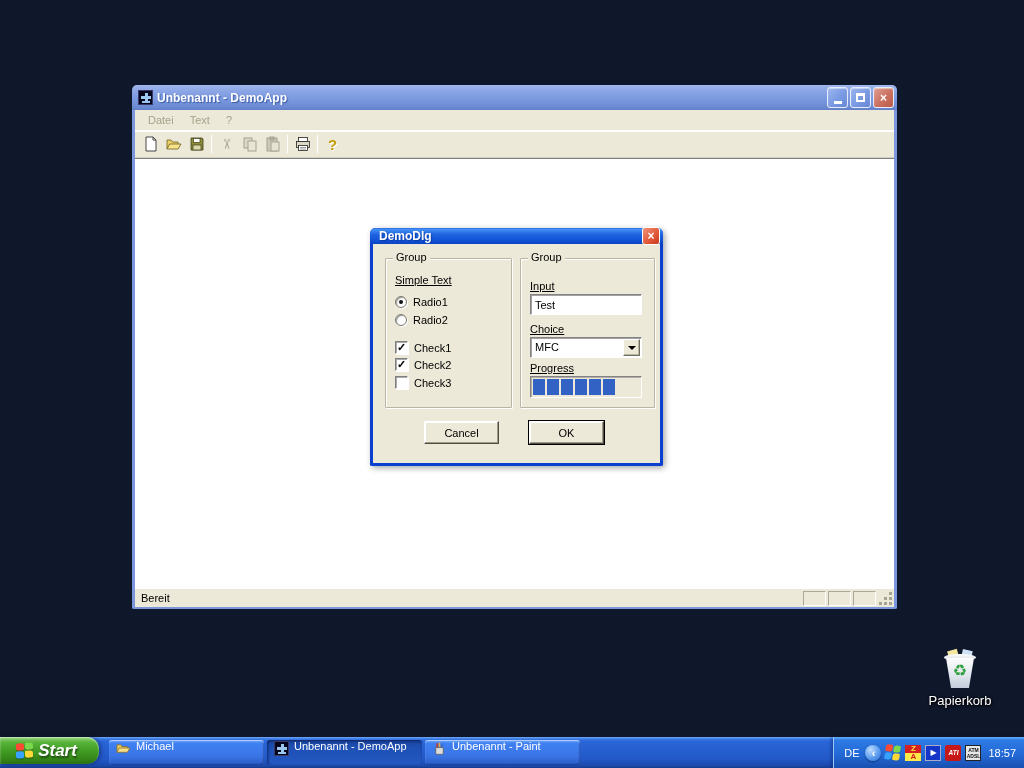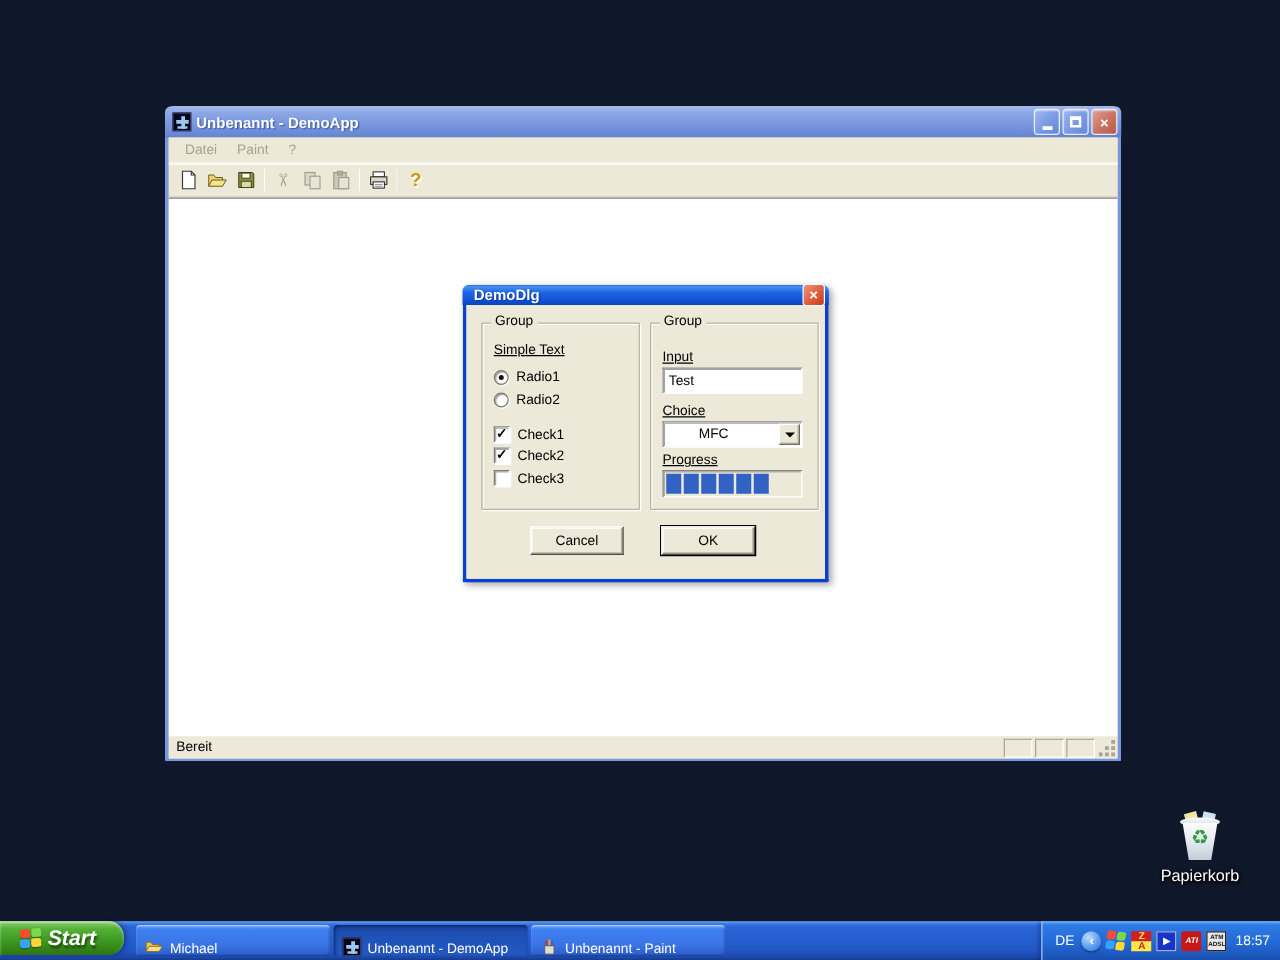--- a/index.html
+++ b/index.html
@@ -69,21 +69,21 @@
   .radio .dot { width:4px; height:4px; border-radius:50%; background:#111; display:none; }
   .radio.on .dot { display:block; }
   .checkbox { width:13px; height:13px; background:#fff;
     border:1px solid; border-color:#808080 #fff #fff #808080;
     box-shadow:inset 1px 1px 0 rgba(64,64,64,.45), 1px 1px 0 #fff;
     display:flex; align-items:center; justify-content:center; }
   .checkbox .tick { display:none; font-size:11px; font-weight:bold; color:#000; line-height:11px; margin-top:-1px; }
   .checkbox.on .tick { display:block; }
 
   .sunken { background:#fff; border:1px solid; border-color:#848284 #fff #fff #848284;
-    box-shadow:inset 1px 1px 0 rgba(70,70,70,.5);padding-left:24px; }
+    box-shadow:inset 1px 1px 0 rgba(70,70,70,.5); }
   .edit-input { position:absolute; left:9px; top:35px; width:112px; height:21px;
     font-family:"Liberation Sans", sans-serif; font-size:11px; padding:2px 4px; outline:none; }
   .combo { position:absolute; left:9px; top:78px; width:112px; height:21px; display:flex; }
   .combo-text { flex:1; font-size:11px; padding:3px 4px; overflow:hidden; }
   .combo-btn { width:17px; height:17px; margin:1px 1px 1px 0; background:#ece9d8;
     border:1px solid; border-color:#fff #6f6d60 #6f6d60 #fff; box-shadow:inset -1px -1px 0 #b9b5a2;
     display:flex; align-items:center; justify-content:center; }
   .combo-arrow { width:0; height:0; border-left:4px solid transparent; border-right:4px solid transparent; border-top:4px solid #000; }
   .progress-track { position:absolute; left:9px; top:117px; width:112px; height:22px;
     background:#ece9d8; border:1px solid; border-color:#848284 #fff #fff #848284;
@@ -115,21 +115,21 @@
   #start-button { width:99px; height:27px; border-radius:0 12px 12px 0; position:relative;
     background:linear-gradient(180deg,#91d173 0%,#55b238 22%,#3f9a23 55%,#338316 85%,#2a6f10 100%);
     box-shadow:inset 0 1px 2px rgba(255,255,255,.55), 2px 0 4px rgba(0,10,60,.4);
     display:flex; align-items:center; justify-content:center; gap:5px; }
   .winflag { width:17px; height:15px; display:grid; grid-template-columns:8px 8px; grid-template-rows:7px 7px; gap:1px; transform:skewY(-6deg); }
   .winflag div { border-radius:1px 3px 1px 3px; box-shadow:0 1px 1px rgba(0,0,0,.35); }
   .wf-r { background:#ff4a33; } .wf-g { background:#7bd84a; } .wf-b { background:#38a3ff; } .wf-y { background:#ffd736; }
   #start-label { color:#fff; font-size:17px; font-weight:bold; font-style:italic; text-shadow:1px 2px 2px rgba(0,0,0,.5); padding-right:6px; }
 
   .task-buttons { display:flex; align-items:center; gap:3px; margin-left:10px; }
-  .task-btn { width:155px; height:25px; border-radius:3px; display:flex; align-items:flex-end; gap:5px;
+  .task-btn { width:155px; height:25px; border-radius:3px; display:flex; align-items:flex-start; gap:5px;
     padding:0 6px; color:#fff; font-size:11px; white-space:nowrap; overflow:hidden; }
   .task-btn.normal { background:linear-gradient(180deg,#6ba4f6 0%,#3f80f2 14%,#3a74e4 65%,#2e62cf 90%,#2757bb 100%);
     box-shadow:inset 0 1px 1px rgba(255,255,255,.5), inset -1px -1px 1px rgba(0,20,90,.35); }
   .task-btn.active { background:linear-gradient(180deg,#17securi 0); }
   .task-btn.active { background:linear-gradient(180deg,#1a44a0 0%,#1e50b4 30%,#2459c4 100%);
     box-shadow:inset 1px 1px 3px rgba(0,10,50,.6); }
   .task-icon { width:16px; height:16px; flex:0 0 auto; display:flex; align-items:center; justify-content:center; }
 
   .demoapp-glyph { width:15px; height:15px; background:#05051e; border:1px solid #3a3a66; position:relative; }
   .demoapp-glyph i { position:absolute; background:#9cc8f0; }
@@ -177,21 +177,21 @@
           </span>
         <span class="cap-btn">
             <span class="max-glyph"></span>
           </span>
         <span class="cap-btn close">×</span>
       </span>
     </div>
 
     <div class="menubar">
       <span class="menu-item">Datei</span>
-      <span class="menu-item">Paint</span>
+      <span class="menu-item">Text</span>
       <span class="menu-item">?</span>
     </div>
 
     <div class="toolbar">
       <span class="tb-btn">
         <svg viewBox="0 0 16 16">
             <path d="M3 1h7l3 3v11H3z" fill="#fff" stroke="#333" stroke-width="0.9"></path>
             <path d="M10 1v3h3" fill="none" stroke="#333" stroke-width="0.9"></path>
           </svg>
       </span>

